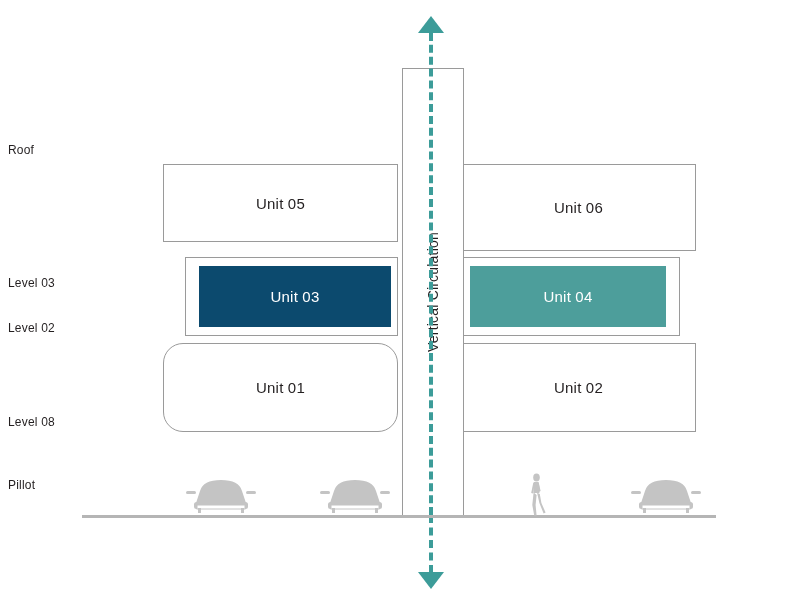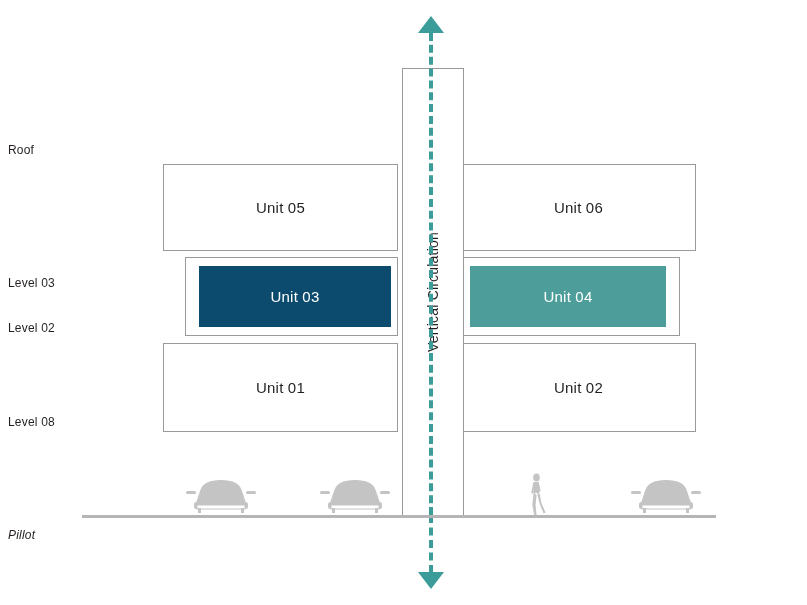--- a/index.html
+++ b/index.html
@@ -126,41 +126,41 @@
 </style>
 </head>
 <body>
 
 <div id="stage">
 
   <div class="level-label" id="lvl-0" style="top: 143px;"><span>Roof</span></div>
   <div class="level-label" id="lvl-1" style="top: 232px; margin-top: 44px;"><span>Level 03</span></div>
   <div class="level-label" id="lvl-2" style="top: 321px;"><span>Level 02</span></div>
   <div class="level-label" id="lvl-3" style="top: 415px;"><span>Level 08</span></div>
-  <div class="level-label" id="lvl-4" style="top: 528px; font-style: italic;"><span>Pillot</span></div>
-
-  <div class="unit-box" id="unit-0" style="left: 163px; top: 164px; width: 235px; height: 87px;">
+  <div class="level-label" id="lvl-4" style="top: 478px;"><span>Pillot</span></div>
+
+  <div class="unit-box" id="unit-0" style="left: 163px; top: 164px; width: 235px; height: 78px;">
     <span class="unit-label">Unit 05</span>
   </div>
 
   <div class="unit-box" id="unit-1" style="left: 461px; top: 164px; width: 235px; height: 87px;">
     <span class="unit-label">Unit 06</span>
   </div>
 
   <div class="unit-shell" id="shell-2" style="left: 185px; top: 257px; width: 213px; height: 79px;"></div>
   <div class="unit-fill" id="fill-2" style="left: 199px; top: 266px; width: 192px; height: 61px; background: #0c4a6e;">
     <span class="unit-label">Unit 03</span>
   </div>
 
   <div class="unit-shell" id="shell-3" style="left: 461px; top: 257px; width: 219px; height: 79px;"></div>
   <div class="unit-fill" id="fill-3" style="left: 470px; top: 266px; width: 196px; height: 61px; background: rgb(77, 158, 155);">
     <span class="unit-label">Unit 04</span>
   </div>
 
-  <div class="unit-box" id="unit-4" style="left: 163px; top: 343px; width: 235px; height: 89px;">
+  <div class="unit-box" id="unit-4" style="left: 163px; top: 343px; width: 235px; height: 89px; border-radius: 20px;">
     <span class="unit-label">Unit 01</span>
   </div>
 
   <div class="unit-box" id="unit-5" style="left: 461px; top: 343px; width: 235px; height: 89px; text-align: center;">
     <span class="unit-label">Unit 02</span>
   </div>
 
   <div id="circulation-shaft" style="left: 402px; top: 68px; width: 62px; height: 448px;">
     <div id="circulation-caption">
       <span>Vertical Circulation</span>

